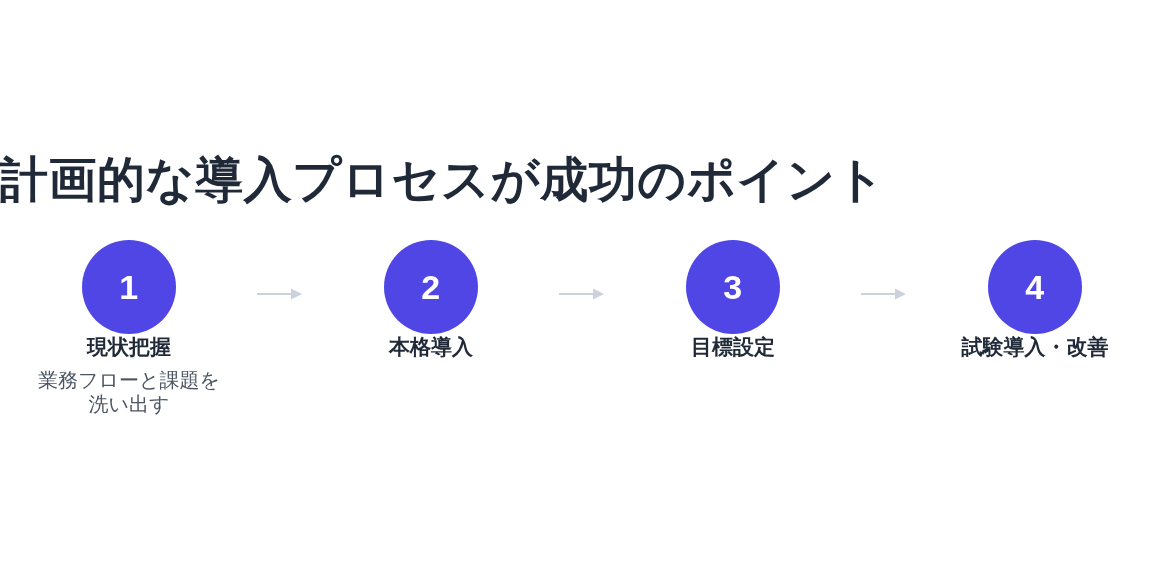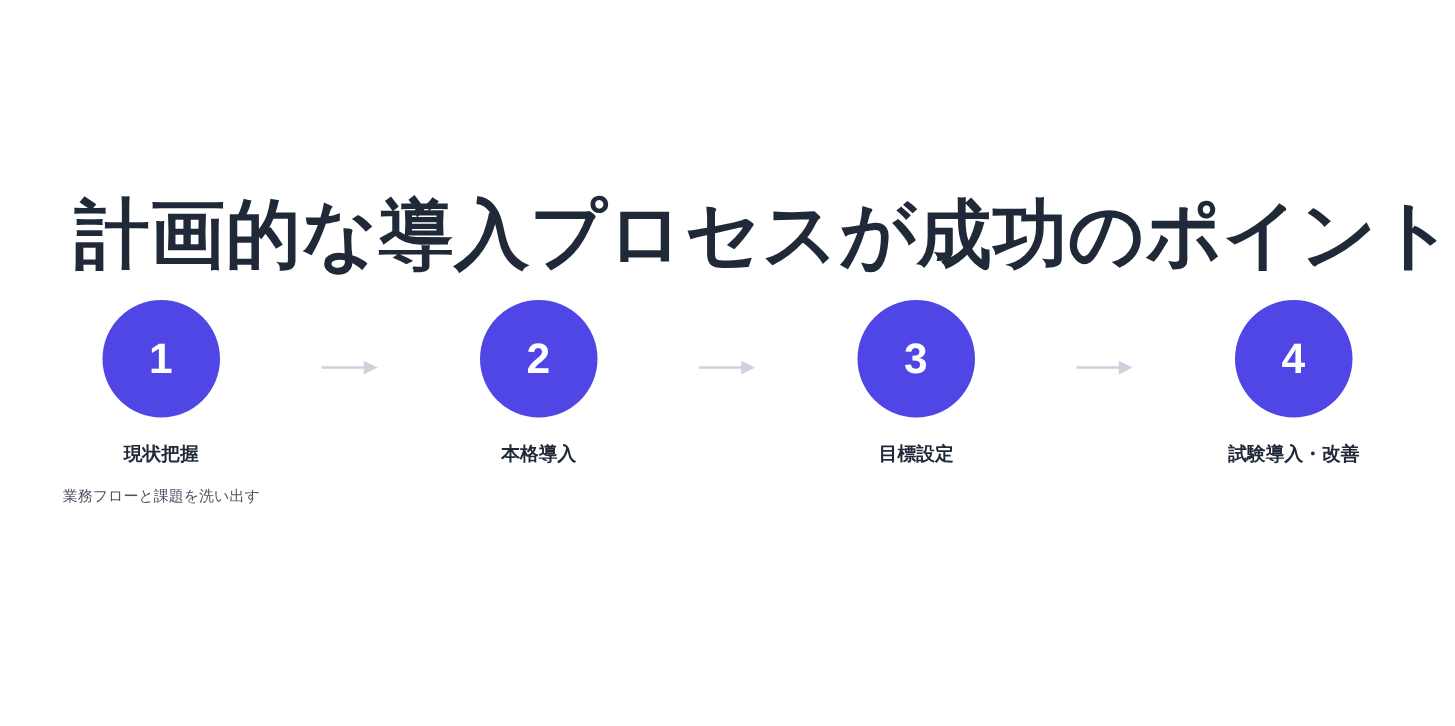--- a/index.html
+++ b/index.html
@@ -21,22 +21,22 @@
     height: 581px;
     box-sizing: border-box;
   }
 
   
   .page-title {
     position: absolute;
     top: 118px;
     left: 0;
     width: 1164px;
-    text-align: right;
-    font-size: 60px;
+    text-align: left;
+    font-size: 48px;
     line-height: 60px;
     font-weight: 700;
     color: #1f2937;
     letter-spacing: 0.5px;
     white-space: nowrap;
   }
 
   
   .steps {
     position: absolute;
@@ -71,31 +71,30 @@
 
   .step-number {
     color: #ffffff;
     font-size: 34px;
     font-weight: 700;
     line-height: 1;
     letter-spacing: 0.5px;
   }
 
   .step-title {
-    margin-top: 17px;
-    font-size: 15px;
+    font-size: 21px;
     line-height: 26px;
     font-weight: 700;
     color: #1f2937;
     white-space: nowrap;
   }
 
   .step-desc {
     margin-top: 8px;
-    font-size: 12px;
+    font-size: 20px;
     line-height: 24px;
     color: #4b5563;
     max-width: 190px;
     word-break: break-all;
   }
 
   
   .connector {
     flex: 0 0 100px;
     width: 100px;

